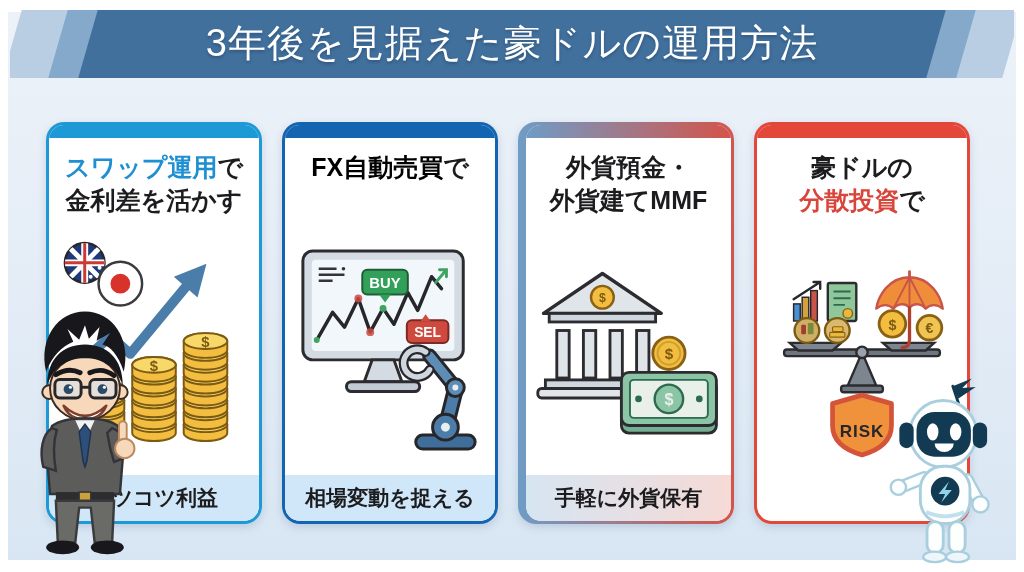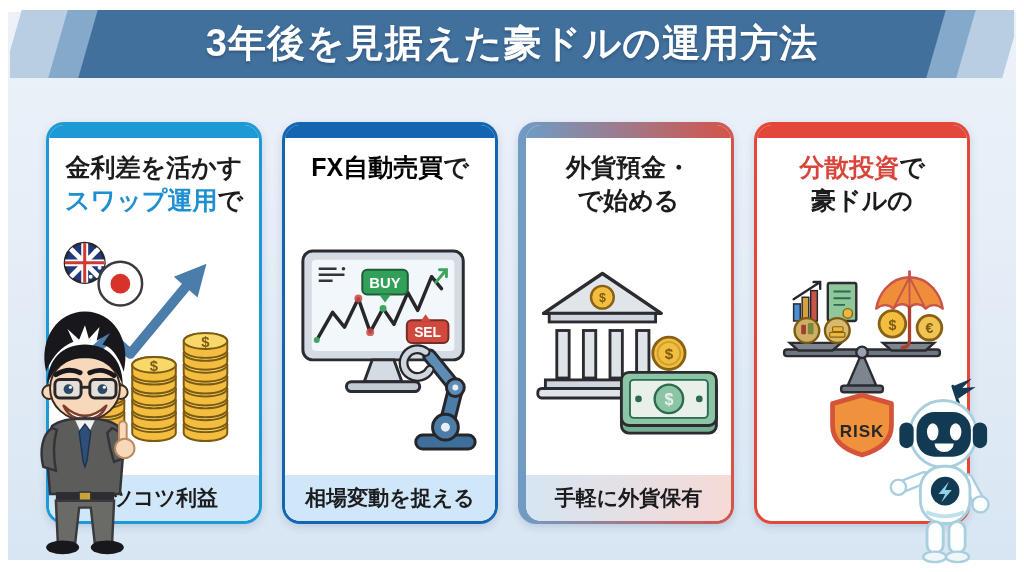--- a/index.html
+++ b/index.html
@@ -7,21 +7,21 @@
        font-family:"Liberation Sans","DejaVu Sans",sans-serif;}
   .canvas{position:absolute;left:8px;right:8px;top:12px;bottom:12px;
           background:linear-gradient(180deg,#edf2f9 0%,#e3ecf6 55%,#d8e6f3 100%);}
   
   .title-band{position:absolute;left:10px;right:10px;top:10px;height:68px;overflow:hidden;}
   .band-layer{position:absolute;top:0;bottom:0;transform:skewX(-16deg);}
   .band-light{left:2px;right:2px;background:#b9cee2;}
   .band-mid{left:48px;right:48px;background:#85a9ca;}
   .band-dark{left:78px;right:78px;background:#41709d;}
   .title-band h1{position:relative;z-index:2;margin:0;height:51px;line-height:66px;
-       text-align:center;color:#ffffff;font-size:38px;font-weight:700;letter-spacing:1px;
+       text-align:center;color:#ffffff;font-size:38px;font-weight:400;letter-spacing:1px;
        text-shadow:0 2px 3px rgba(20,40,70,.35);}
   
   .card{position:absolute;top:122px;width:216px;height:402px;box-sizing:border-box;
         padding:3px;border-radius:18px;box-shadow:0 3px 8px rgba(50,80,120,.18);z-index:5;}
   #card-0{left:46px;} #card-1{left:282px;} #card-2{left:518px;padding-left:8px;} #card-3{left:754px;}
   .card-body{position:relative;width:100%;height:100%;background:#ffffff;border-radius:15px;overflow:hidden;}
   .cap{height:13px;}
   .heading{margin-top:13px;text-align:center;font-size:25px;font-weight:800;line-height:1.3;color:#1c1c1e;}
   .h-line{white-space:nowrap;}
   .illus{position:absolute;left:50%;transform:translateX(-50%);}
@@ -44,22 +44,22 @@
   <div class="band-layer band-light" style="background: rgb(185, 206, 226);"></div>
   <div class="band-layer band-mid" style="background: rgb(133, 169, 202);"></div>
   <div class="band-layer band-dark" style="background: rgb(65, 112, 157);"></div>
   <h1 style="color: rgb(255, 255, 255);">3年後を見据えた豪ドルの運用方法</h1>
 </header>
 
 <section class="card" id="card-0" style="background: linear-gradient(90deg, rgb(29, 154, 214), rgb(29, 154, 214));">
   <div class="card-body">
     <div class="cap" style="background: linear-gradient(90deg, rgb(29, 154, 214), rgb(29, 154, 214));"></div>
     <div class="heading">
+      <div class="h-line"><span class="hl" style="color: rgb(30, 143, 208);">スワップ運用</span><span>で</span></div>
       <div class="h-line">金利差を活かす</div>
-      <div class="h-line"><span class="hl" style="color: rgb(30, 143, 208);">スワップ運用</span><span>で</span></div>
     </div>
     <svg class="illus illus-top2" viewBox="0 0 200 220">
       <defs>
         <g id="coin">
             <path d="M-22,0 a22,8 0 0 0 44,0 v-9 a22,8 0 0 0 -44,0 Z" fill="#f3bd3f" stroke="#7c5a12" stroke-width="2"></path>
             <ellipse cx="0" cy="-9" rx="22" ry="8" fill="#f9d86a" stroke="#7c5a12" stroke-width="2"></ellipse>
           </g>
         <clipPath id="auClip">
             <circle cx="30" cy="26" r="20"></circle>
           </clipPath>
@@ -163,21 +163,21 @@
         <span>相場変動を捉える</span>
       </div>
   </div>
 </section>
 
 <section class="card" id="card-2" style="background: linear-gradient(90deg, rgb(111, 156, 198), rgb(212, 84, 74));">
   <div class="card-body">
     <div class="cap" style="background: linear-gradient(90deg, rgb(111, 156, 198), rgb(212, 84, 74));"></div>
     <div class="heading">
       <div class="h-line">外貨預金・</div>
-      <div class="h-line">で始める</div>
+      <div class="h-line">外貨建てMMF</div>
     </div>
     <svg class="illus illus-top3" viewBox="0 0 200 220">
       <g>
         <path d="M10,62 L72,20 L134,62 Z" fill="#e0e5ea" stroke="#2b2b30" stroke-width="3.5" stroke-linejoin="round"></path>
         <circle cx="72" cy="45" r="12" fill="#f3bd3f" stroke="#8a6114" stroke-width="2.5"></circle>
         <text x="72" y="50" font-size="13" fill="#7c5a12" text-anchor="middle">$</text>
         <rect x="16" y="62" width="112" height="9" fill="#cfd6dd" stroke="#2b2b30" stroke-width="3"></rect>
         <rect x="24" y="80" width="13" height="50" fill="#dfe4e9" stroke="#2b2b30" stroke-width="3"></rect>
         <rect x="52" y="80" width="13" height="50" fill="#dfe4e9" stroke="#2b2b30" stroke-width="3"></rect>
         <rect x="80" y="80" width="13" height="50" fill="#dfe4e9" stroke="#2b2b30" stroke-width="3"></rect>
@@ -203,22 +203,22 @@
     <div class="card-footer" style="background: linear-gradient(90deg, rgb(214, 229, 242), rgb(246, 218, 214)); font-family: Liberation Mono, monospace;">
         <span>手軽に外貨保有</span>
       </div>
   </div>
 </section>
 
 <section class="card" id="card-3" style="background: linear-gradient(90deg, rgb(226, 71, 58), rgb(226, 71, 58));">
   <div class="card-body">
     <div class="cap" style="background: linear-gradient(90deg, rgb(226, 71, 58), rgb(226, 71, 58));"></div>
     <div class="heading">
+      <div class="h-line">豪ドルの</div>
       <div class="h-line"><span class="hl" style="color: rgb(216, 69, 58);">分散投資</span><span>で</span></div>
-      <div class="h-line">豪ドルの</div>
     </div>
     <svg class="illus illus-top3" viewBox="0 0 200 220">
       <g>
         <path d="M100,103 L85,138 L115,138 Z" fill="#7d868f" stroke="#2b2b30" stroke-width="2.5"></path>
         <rect x="78" y="138" width="44" height="7" rx="3" fill="#6e7680" stroke="#2b2b30" stroke-width="2.5"></rect>
         <rect x="18" y="100" width="164" height="7" rx="3" fill="#6e7680" stroke="#2b2b30" stroke-width="2.5"></rect>
         <circle cx="100" cy="103" r="6" fill="#9aa3ad" stroke="#2b2b30" stroke-width="2.5"></circle>
         <path d="M24,93 h54 l-9,8 h-36 z" fill="#7d868f" stroke="#2b2b30" stroke-width="2.5"></path>
         <path d="M122,93 h54 l-9,8 h-36 z" fill="#7d868f" stroke="#2b2b30" stroke-width="2.5"></path>
       </g>

